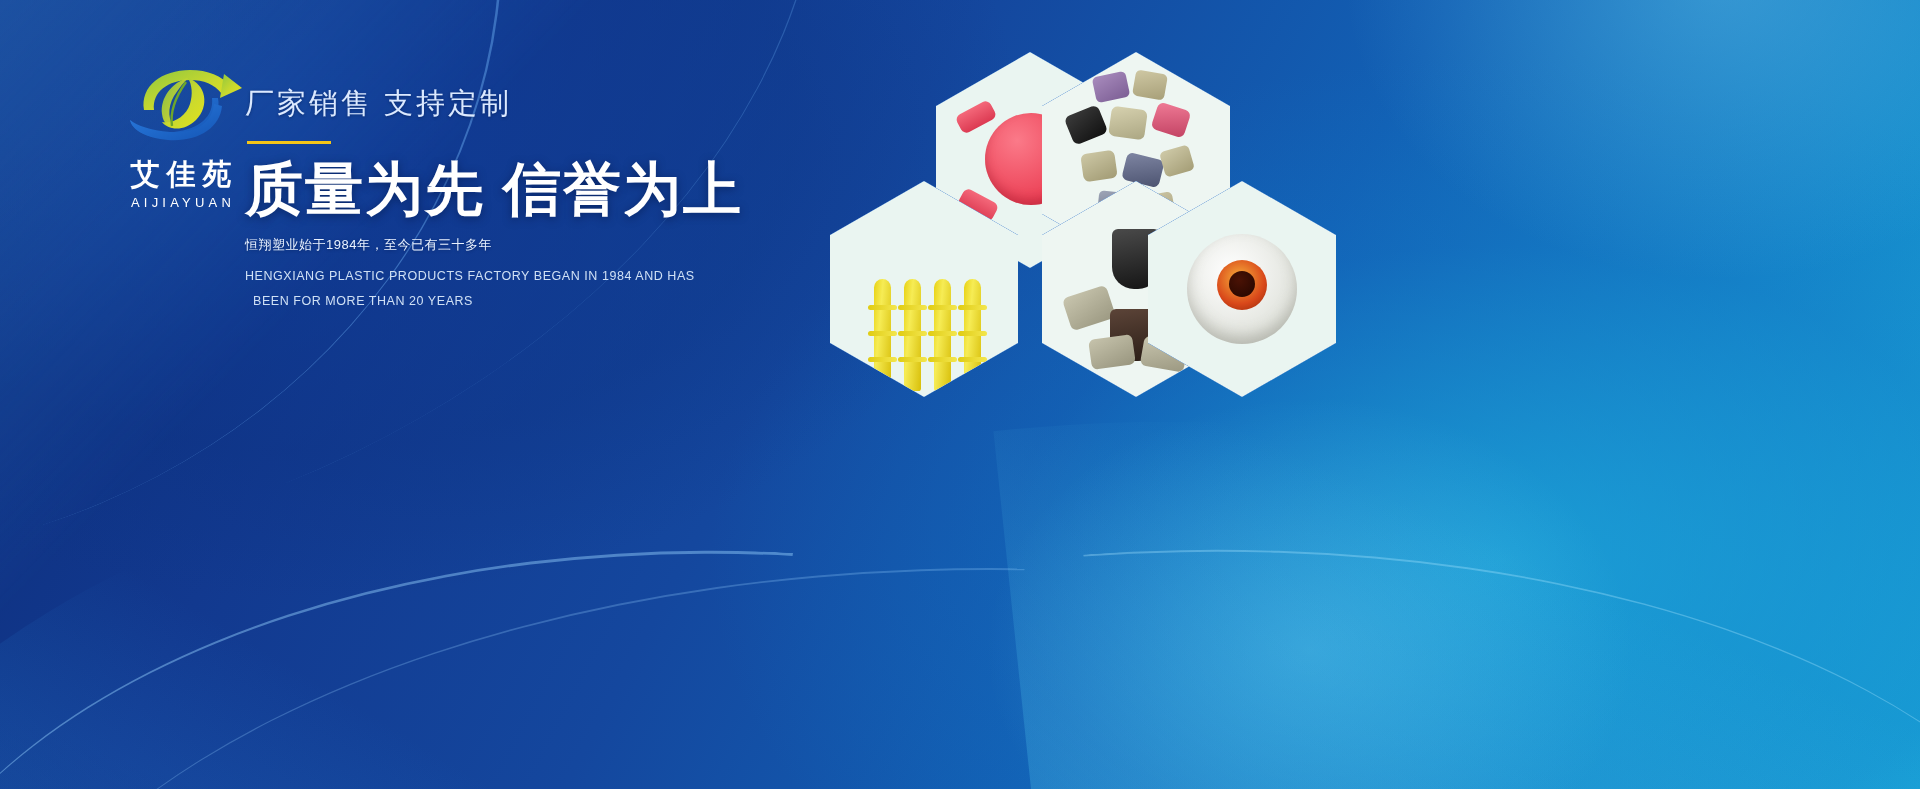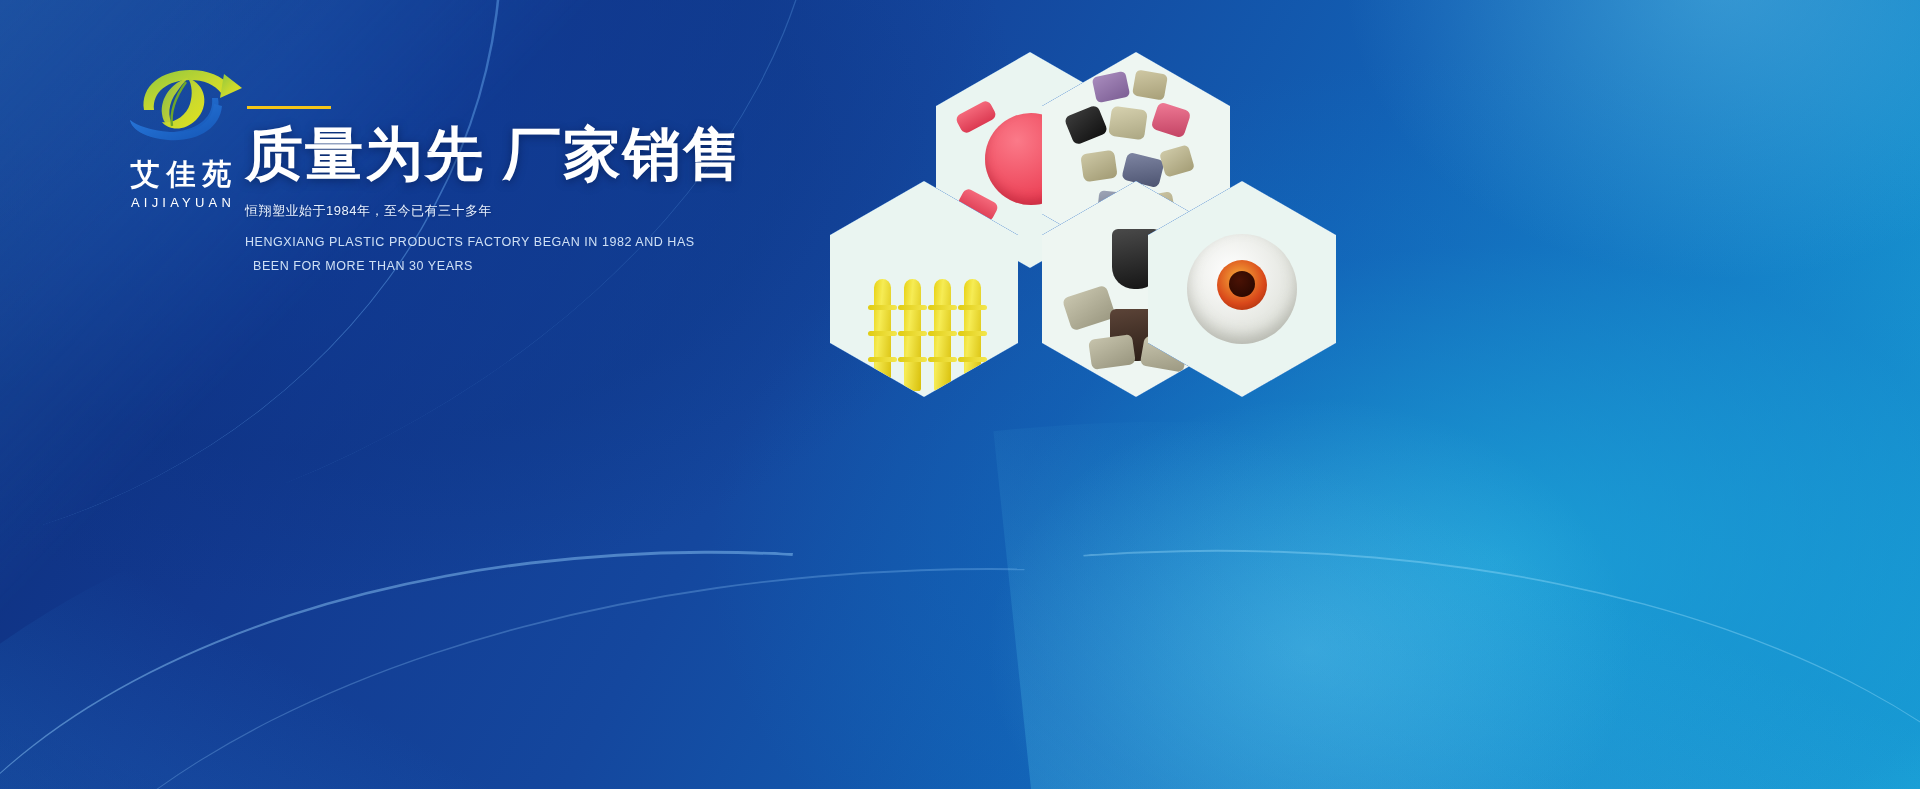--- a/index.html
+++ b/index.html
@@ -220,26 +220,27 @@
         <path d="M82 20 C100 26 104 48 90 62 C78 74 62 72 56 64 C68 66 80 58 84 46 C87 36 86 27 82 20 Z" fill="url(#gLeaf)"></path>
         <path d="M82 20 C66 24 54 40 56 56 C57 66 64 70 70 70 C62 64 61 50 68 38 C73 30 78 24 82 20 Z" fill="url(#gLeaf)" opacity="0.92"></path>
         <path d="M80 24 C70 38 64 54 66 68" stroke="#6ea62b" stroke-width="2.4" fill="none"></path>
       </svg>
     </div>
     <div class="logo-cn">艾佳苑</div>
     <div class="logo-en">AIJIAYUAN</div>
   </div>
 
   <div class="copy">
+    <div class="sub">厂家销售  支持定制</div>
     <div class="rule"></div>
-    <div class="head">质量为先 厂家销售</div>
+    <div class="head">质量为先 信誉为上</div>
     <div class="desc-cn">恒翔塑业始于1984年，至今已有三十多年</div>
     <div class="desc-en">
-      <div>HENGXIANG PLASTIC PRODUCTS FACTORY BEGAN IN 1982 AND HAS</div>
-      <div>BEEN FOR MORE THAN 30 YEARS</div>
+      <div>HENGXIANG PLASTIC PRODUCTS FACTORY BEGAN IN 1984 AND HAS</div>
+      <div>BEEN FOR MORE THAN 20 YEARS</div>
     </div>
   </div>
 
   <div class="hexes">
 
     <div class="hex h2">
       <div class="hex-ring"></div>
       <div class="inner" style="display:flex;align-items:center;justify-content:center;background:#eaf5f1;">
         <div class="jbox">
           <div class="arm a1"></div>

